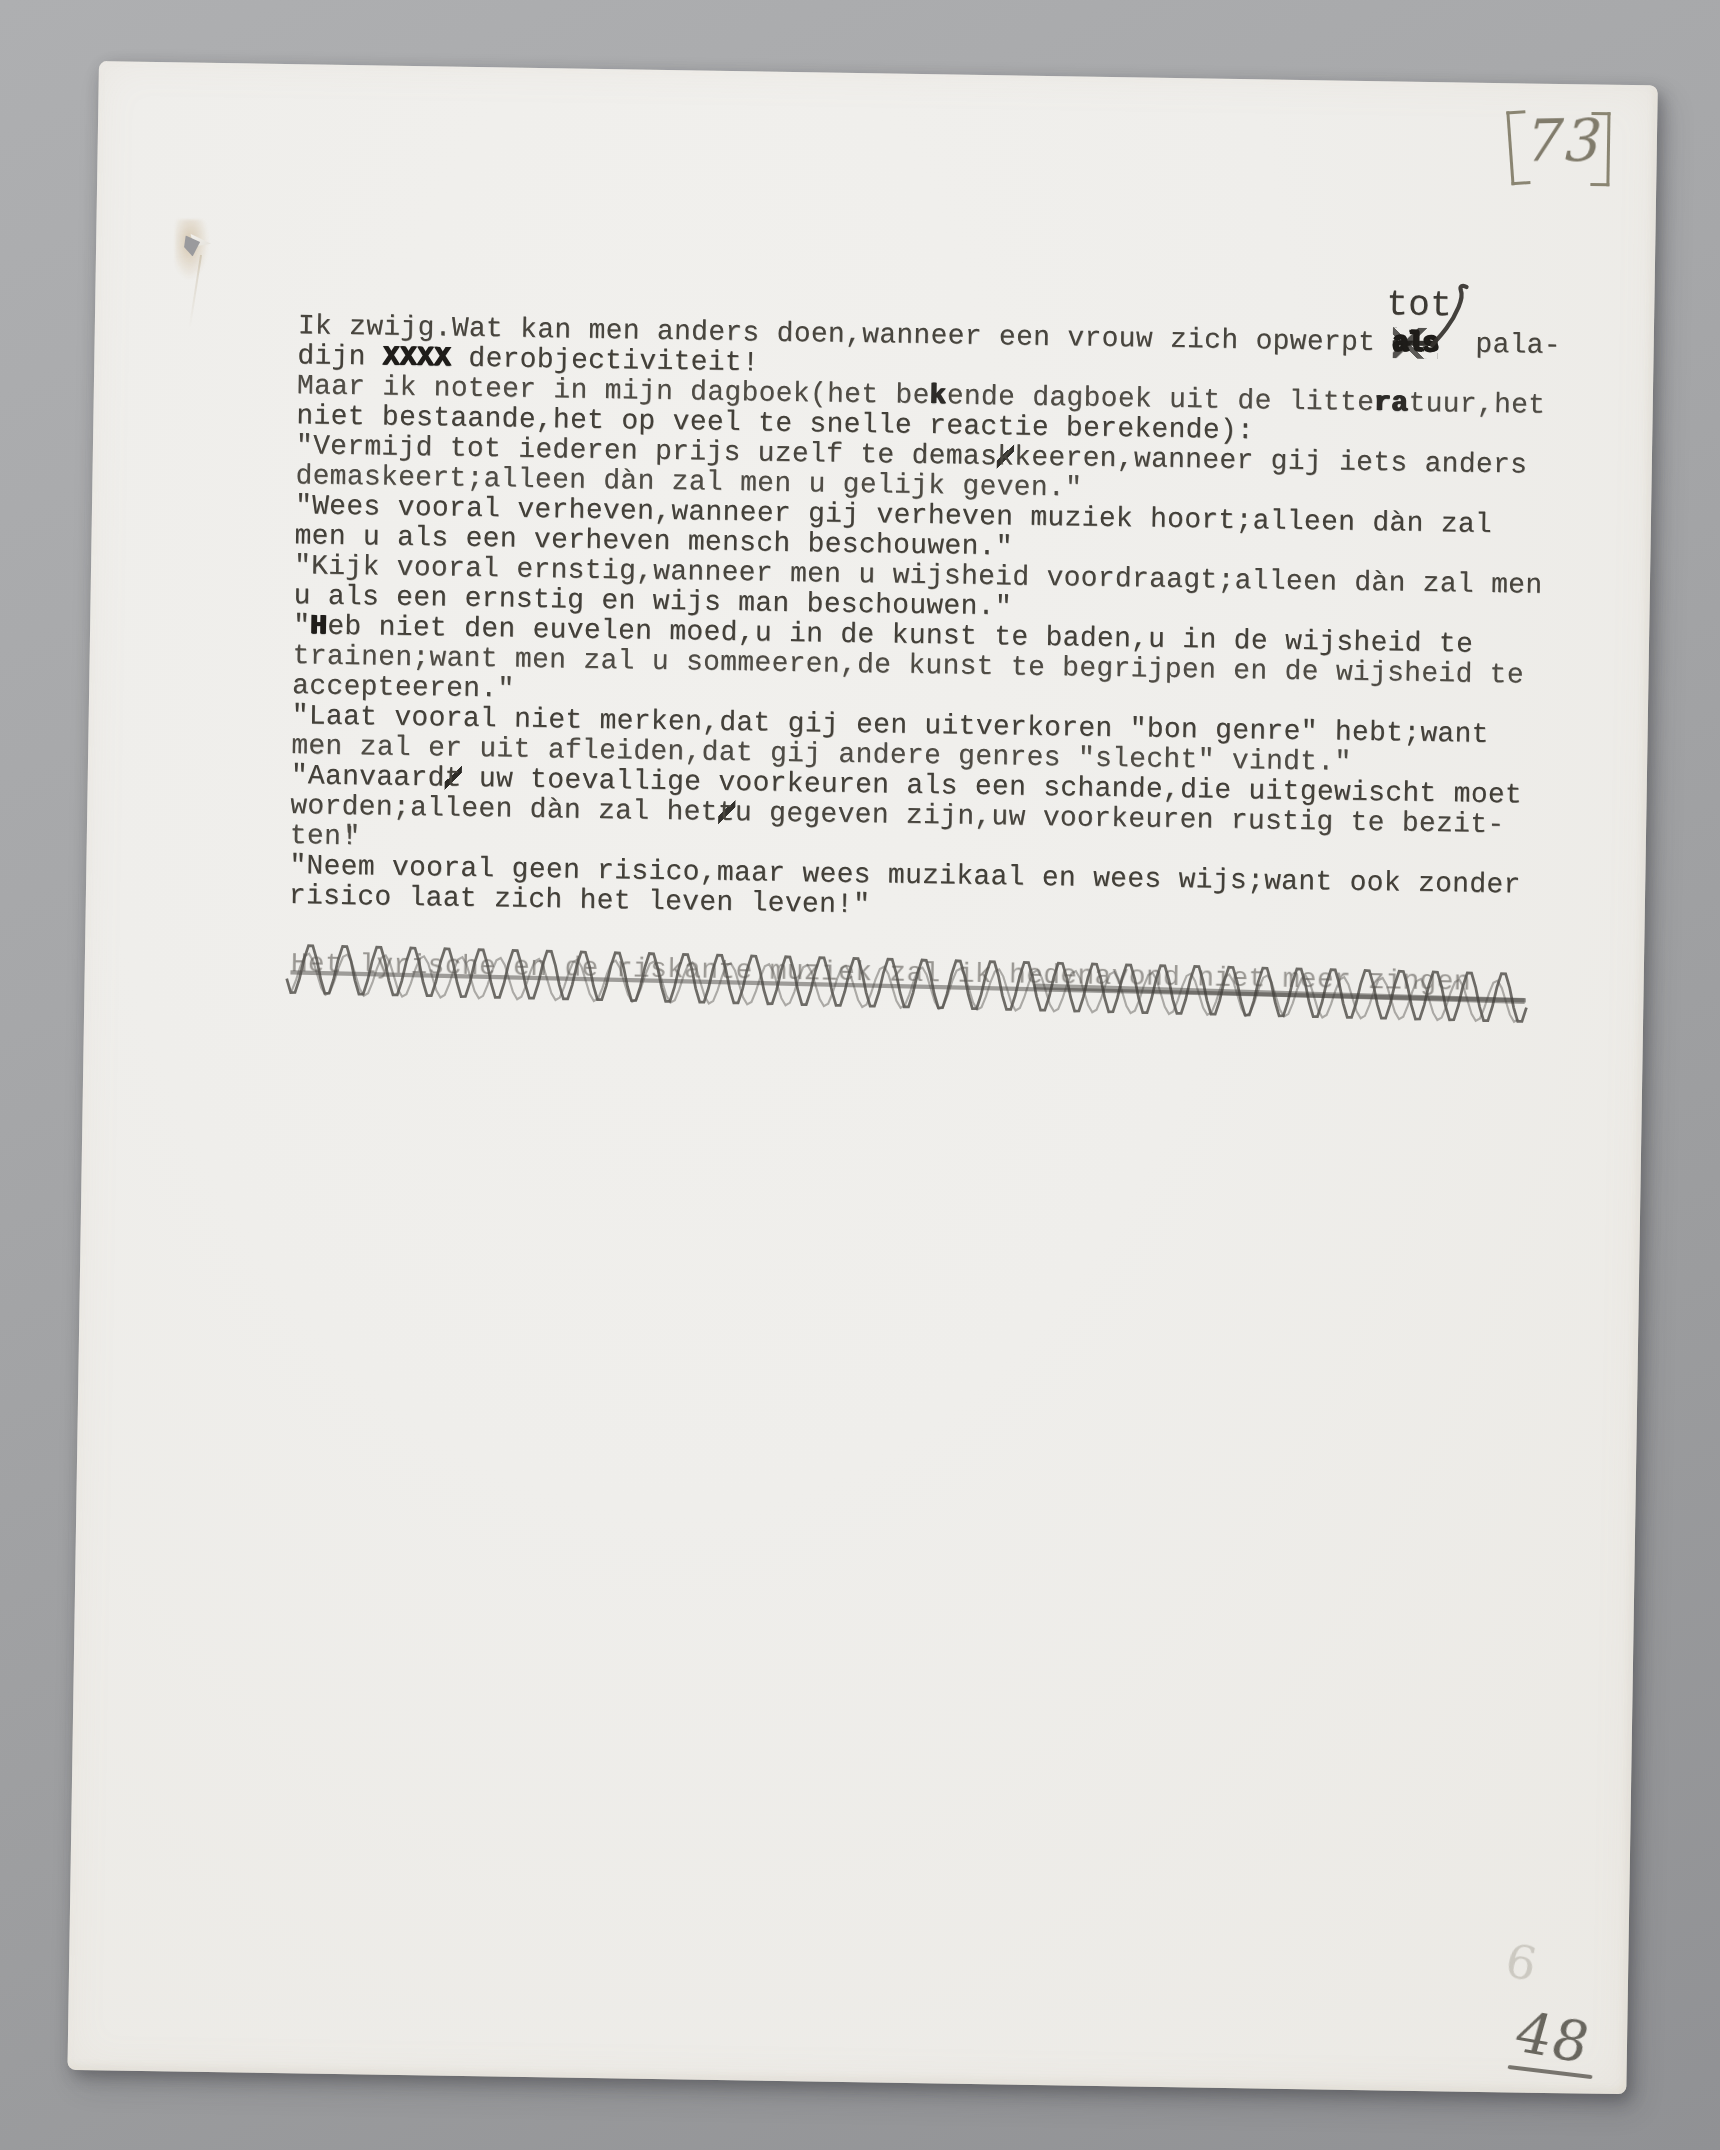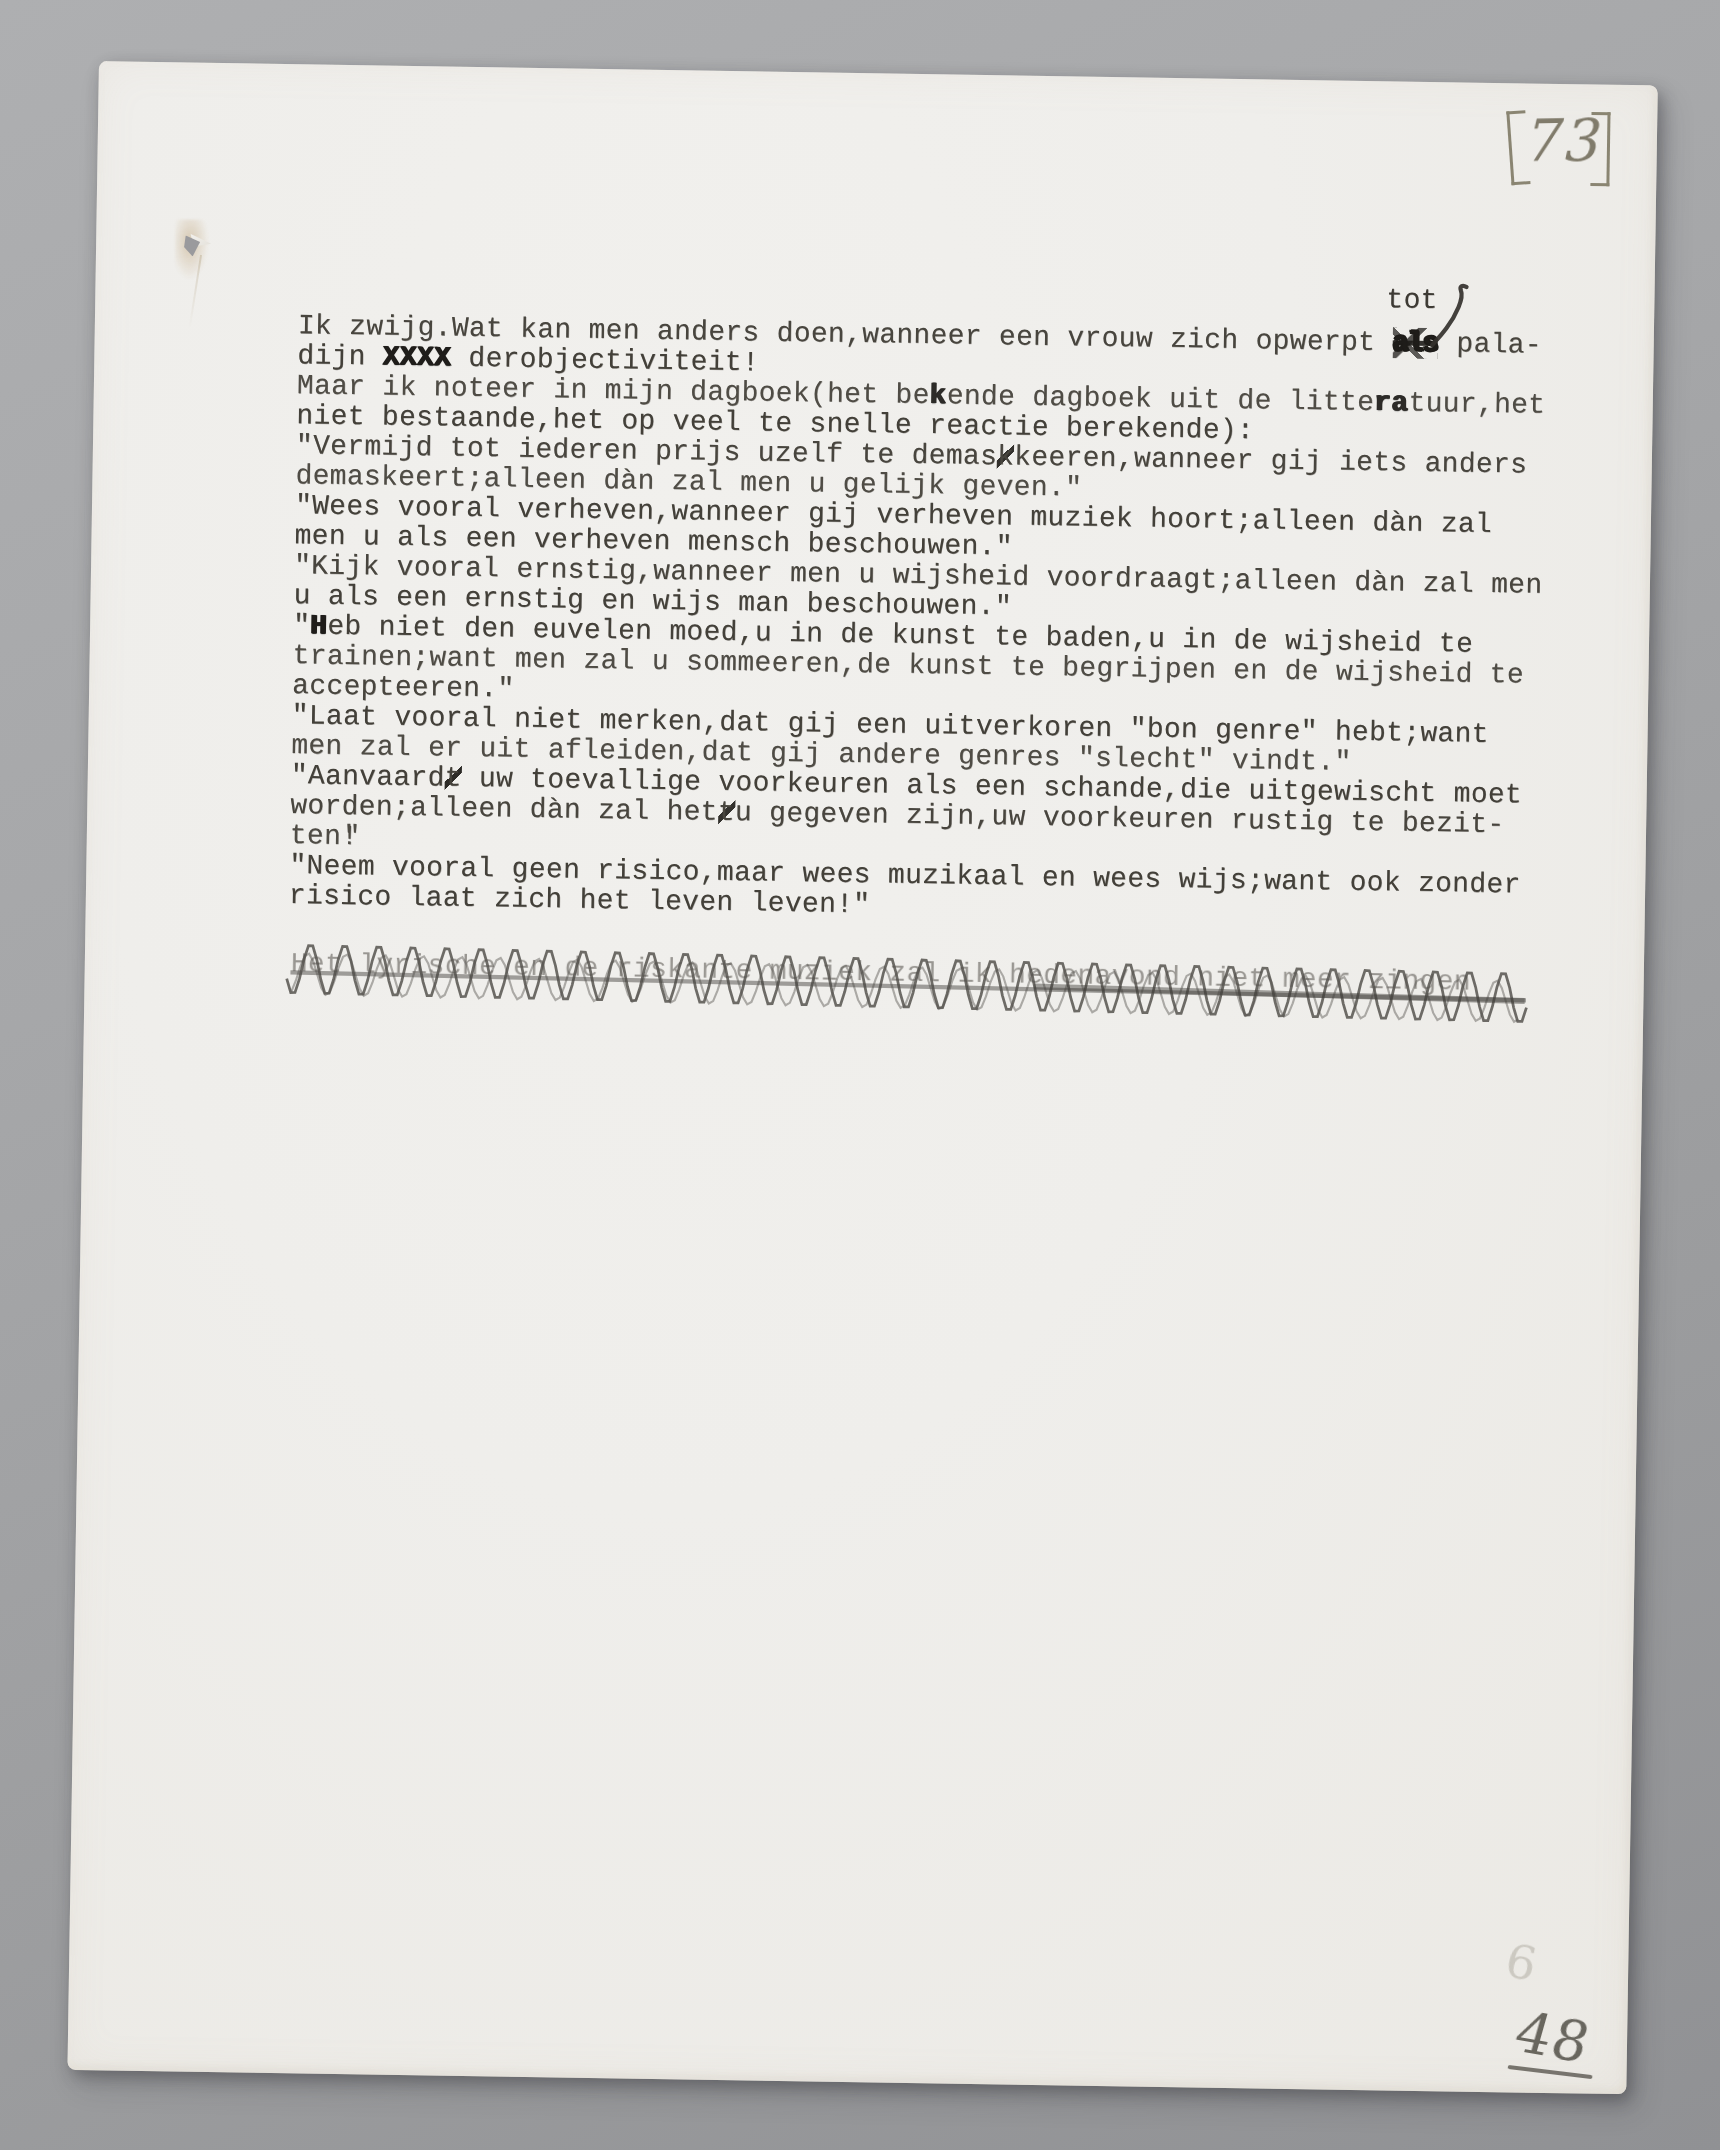--- a/index.html
+++ b/index.html
@@ -29,31 +29,31 @@
   .tline:nth-child(4n+1){opacity:.97;}
   .seg-ov{
     font-weight:bold;color:#1f1d1a;
     text-shadow:0.8px 0 0 #1f1d1a,-0.8px 0 0 #1f1d1a,0 0.6px 1.2px rgba(0,0,0,.45);
   }
   .seg-sk{
     position:relative;
     background:linear-gradient(135deg, transparent 41%, #2d2b27 41%, #2d2b27 57%, transparent 57%);
   }
   .seg-xx{
-    font-weight:bold;color:#181613;letter-spacing:-1.8px;margin-right:2px;
+    font-weight:bold;color:#181613;letter-spacing:-1.8px;margin-right:21px;
     text-shadow:1.2px 0.6px 0 #181613,-1.2px -0.6px 0 #181613,0.6px -1.2px 0 #181613,-0.6px 1.2px 0 #181613;
     background:
       linear-gradient(0deg, transparent 42%, rgba(24,22,19,.9) 42%, rgba(24,22,19,.9) 58%, transparent 58%),
       linear-gradient(135deg, transparent 34%, rgba(24,22,19,.75) 34%, rgba(24,22,19,.75) 46%, transparent 46%),
       linear-gradient(45deg, transparent 32%, rgba(24,22,19,.7) 32%, rgba(24,22,19,.7) 42%, transparent 42%);
   }
   .seg-sq{margin-left:-15px;}
   
   .inserted{
-    position:absolute;left:1291px;top:203px;font-size:28px;letter-spacing:0.3px;
+    position:absolute;left:1291px;top:203px;font-size:36px;letter-spacing:0.3px;
     color:#3d3a34;text-shadow:0.4px 0.5px 0.5px rgba(60,56,50,.42);
   }
   
   .pagenum{
     position:absolute;left:1411px;top:22px;width:103px;height:78px;
     color:#807b6b;transform:rotate(-2deg);
   }
   .pagenum .br{position:absolute;top:3.7px;width:16px;height:68px;border:0 solid #8a8572;}
   .pagenum .br.l{left:0;border-left-width:3px;border-top-width:3px;border-bottom-width:3px;transform:rotate(-3deg);}
   .pagenum .br.r{right:2.4px;border-right-width:3px;border-top-width:3px;border-bottom-width:3px;transform:rotate(2deg);top:7.3px;}

